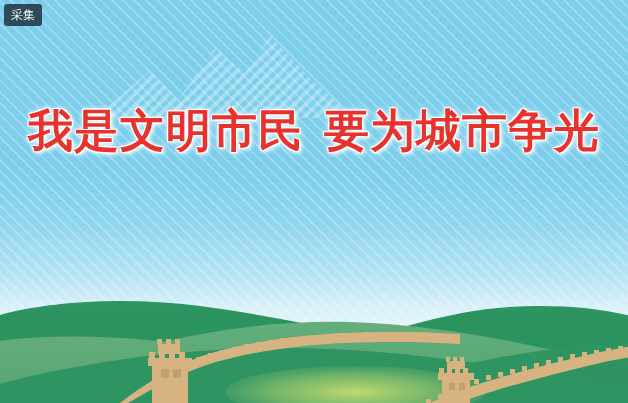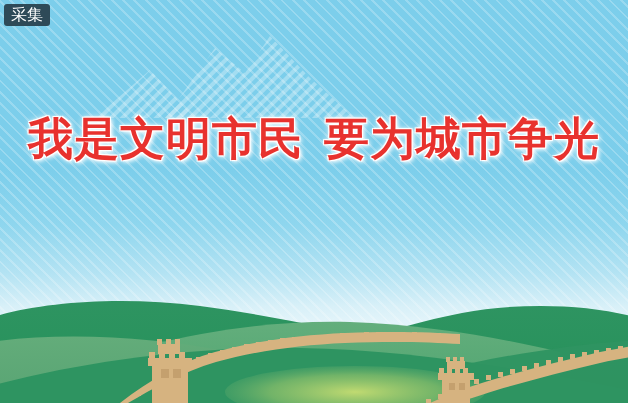--- a/index.html
+++ b/index.html
@@ -89,37 +89,37 @@
        1px 1px 0 #ffffff,
       -1px 1px 0 #ffffff,
        1px -1px 0 #ffffff,
       -1px -1px 0 #ffffff,
        2px 2px 4px rgba(255,255,255,0.9);
   }
   .caption .gap {
     display: inline-block;
     width: 20px;
   }
-  #caption-line-1 { top: 116px; }
+  #caption-line-1 { top: 108px; }
   #caption-line-2 { top: 185px; }
 
   .cap-seg { display: inline-block; }
 
   
   #collect-button {
     position: absolute;
     left: 4px;
     top: 4px;
     min-width: 38px;
     height: 22px;
     padding: 0 7px;
     box-sizing: border-box;
     background: #2E4A58;
     color: #FFFFFF;
-    font-size: 16px;
+    font-size: 12px;
     line-height: 22px;
     text-align: center;
     border-radius: 3px;
     cursor: pointer;
     user-select: none;
     font-family: "DejaVu Sans", "Liberation Sans", sans-serif;
   }
 </style>
 </head>
 <body>

